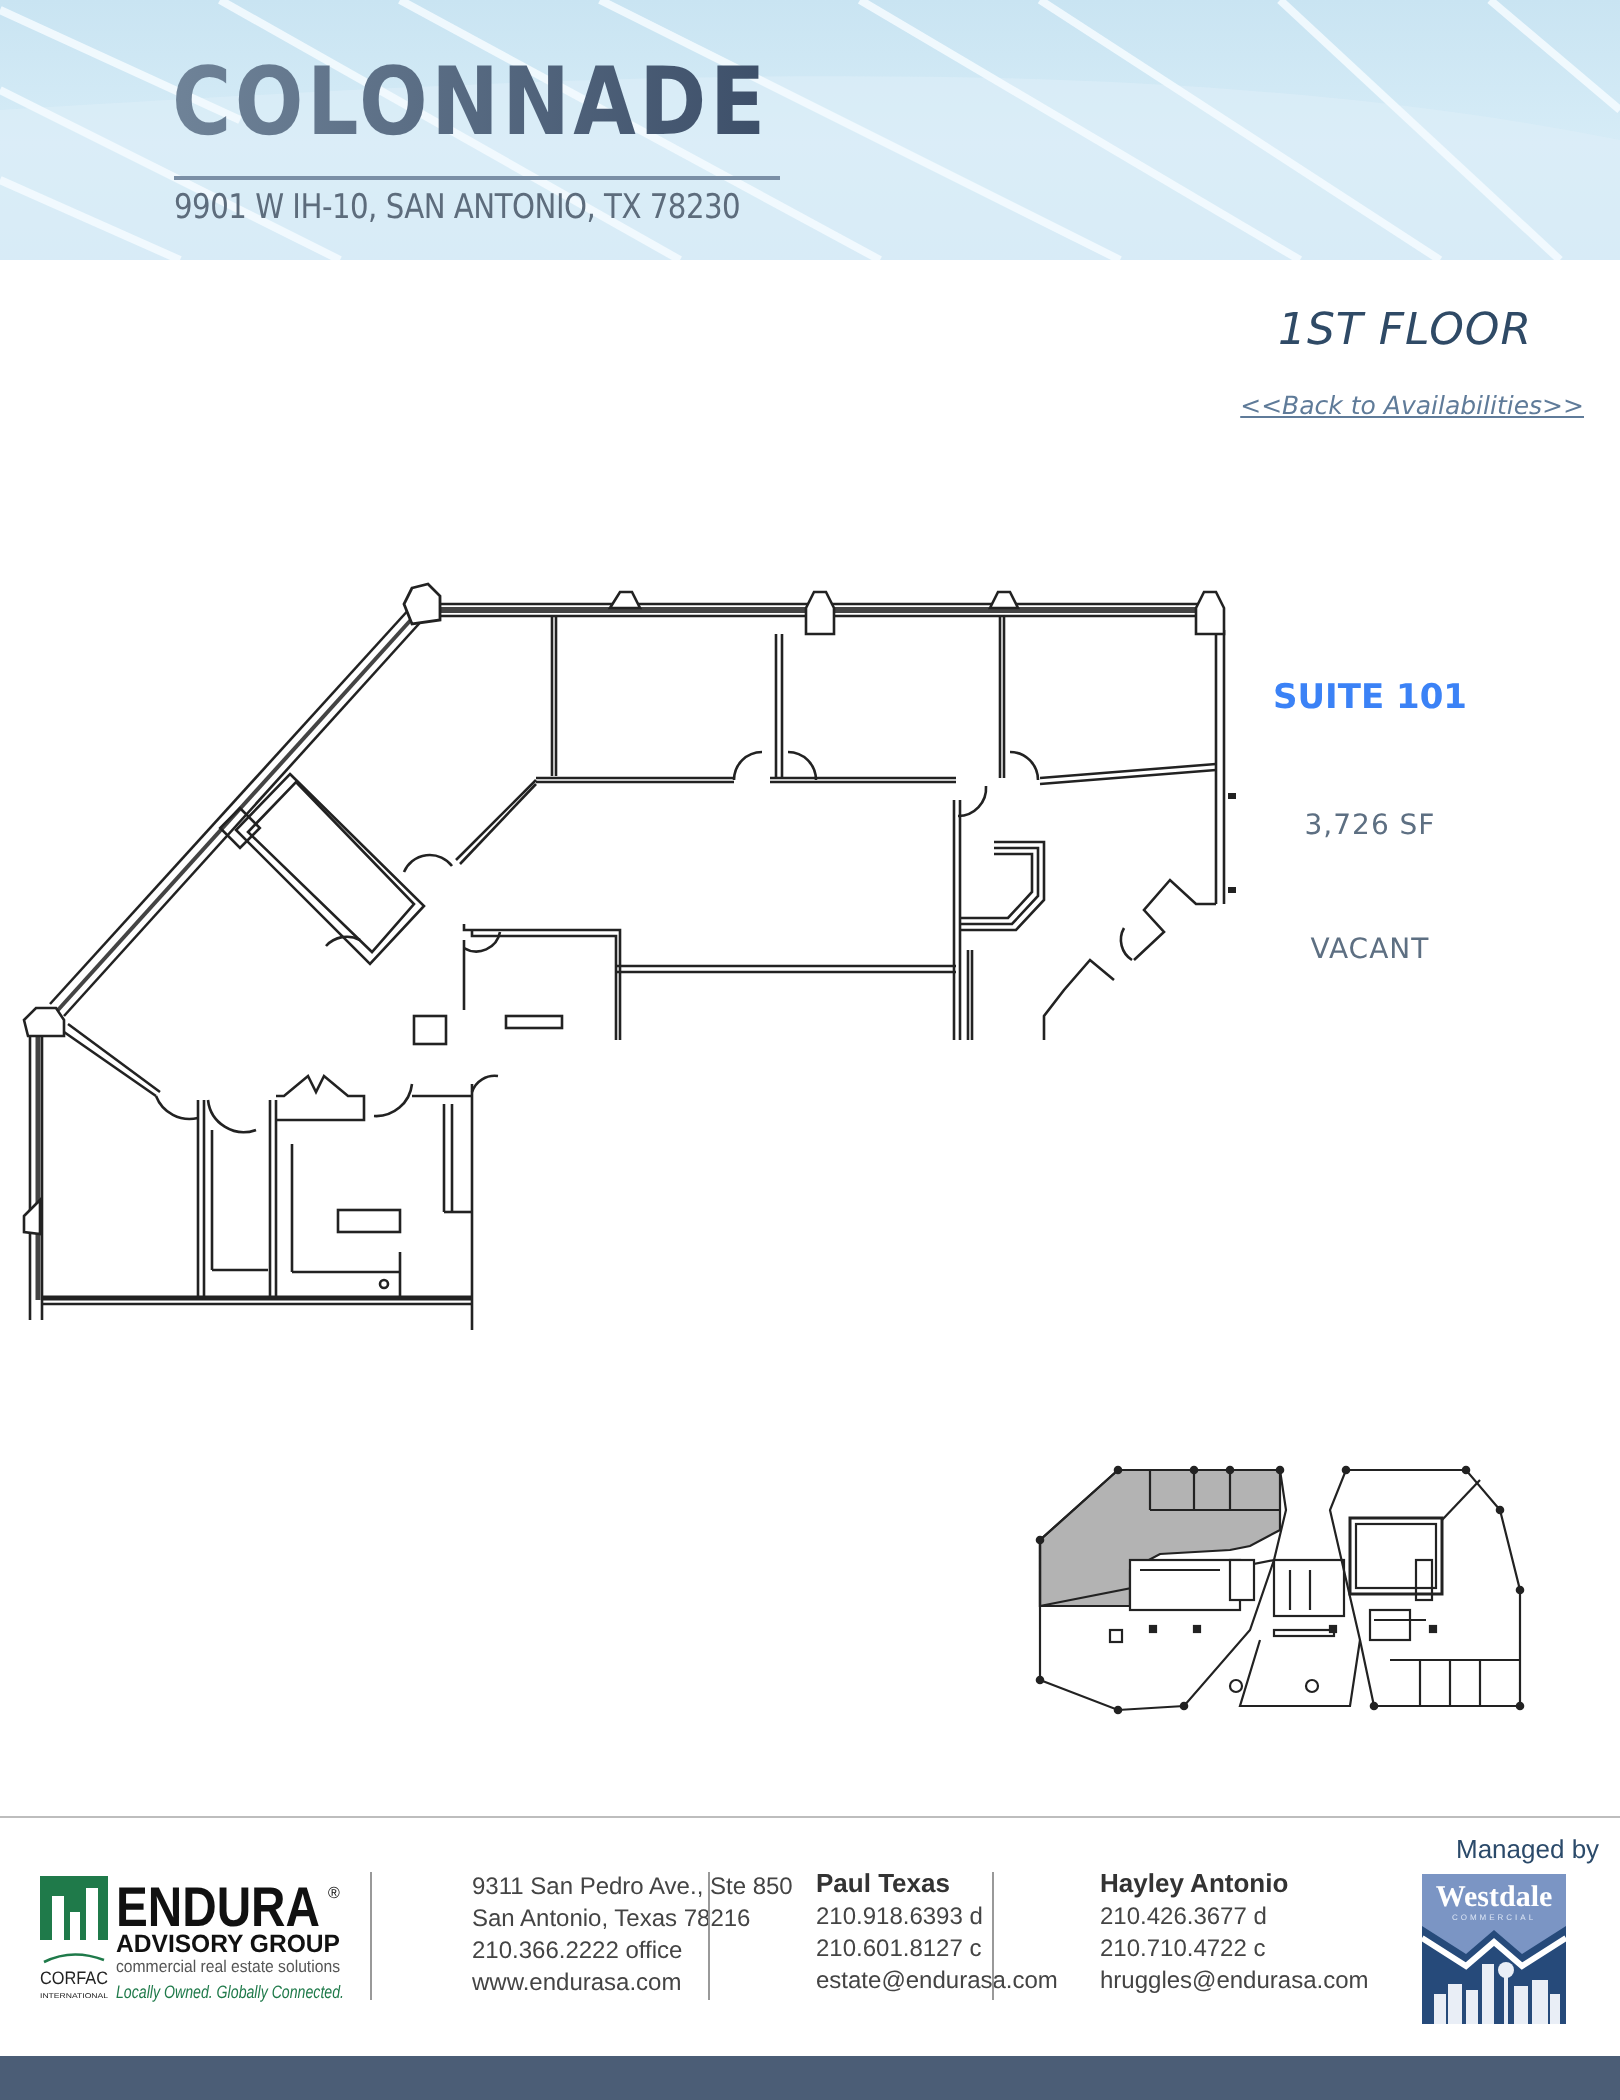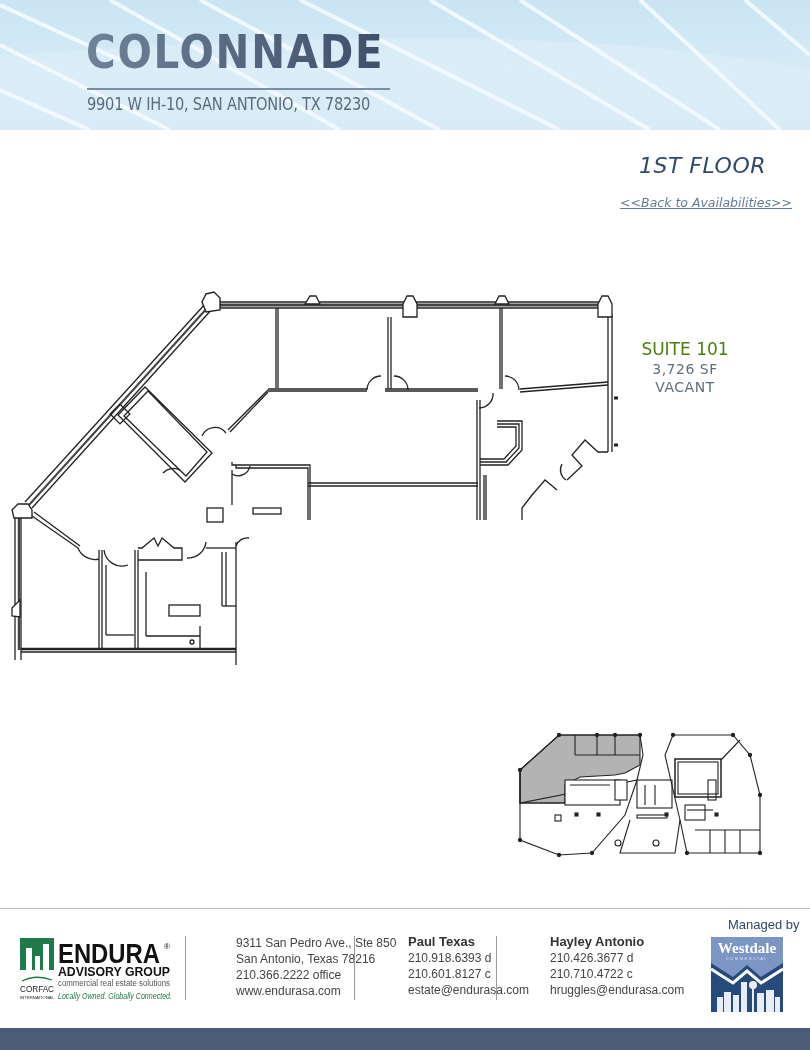--- a/index.html
+++ b/index.html
@@ -5,22 +5,22 @@
   html, body { margin: 0; padding: 0; }
   body { width: 810px; height: 1050px; position: relative; background: #ffffff; overflow: hidden; font-family: "Liberation Sans", sans-serif; }
   .header { position: absolute; left: 0; top: 0; width: 810px; height: 130px; background: linear-gradient(180deg, #c9e4f2 0%, #d6ecf7 55%, #cfe7f4 100%); overflow: hidden; padding-left: 18px; }
   .header svg.streaks { position: absolute; left: 0; top: 0; }
   .title { position: absolute; left: 86px; top: 28px; font-family: "DejaVu Sans", sans-serif; font-weight: bold; font-size: 47px; letter-spacing: 2px; line-height: 1; transform: scaleX(0.86); transform-origin: left top; background: linear-gradient(90deg, #6f8398 0%, #3d4f69 100%); -webkit-background-clip: text; background-clip: text; color: transparent; }
   .title-rule { position: absolute; left: 87px; top: 88px; width: 303px; height: 2px; background: #7a8fa6; }
   .address { position: absolute; left: 87px; top: 94px; font-family: "DejaVu Sans", sans-serif; font-size: 17px; color: #5d6c7c; transform: scaleX(0.86); transform-origin: left top; white-space: nowrap; letter-spacing: -0.3px; }
   .floor-title { position: absolute; right: 44px; top: 153px; font-family: "DejaVu Sans", sans-serif; font-style: italic; font-size: 22px; color: #2f4a66; letter-spacing: 0.5px; }
   .back-link { position: absolute; right: 18px; top: 195px; font-family: "DejaVu Sans", sans-serif; font-style: italic; font-size: 12.5px; color: #5f7b99; text-decoration: underline; cursor: pointer; text-align: right; }
   .suite-block { position: absolute; left: 625px; top: 338px; width: 120px; text-align: center; }
-  .suite-name { font-family: "DejaVu Sans", sans-serif; font-weight: normal; font-size: 17px; color: #4d7c0f; line-height: 22px; }
-  .suite-sf, .suite-status { font-family: "DejaVu Sans", sans-serif; font-size: 14px; color: #5d6f82; line-height: 18px; letter-spacing: 0.5px; }
+  .suite-name { font-family: "DejaVu Sans", sans-serif; font-weight: bold; font-size: 17px; color: #3b82f6; line-height: 22px; }
+  .suite-sf, .suite-status { font-family: "DejaVu Sans", sans-serif; font-size: 14px; color: #5d6f82; line-height: 18px; letter-spacing: 0.5px; margin-top: 44px; }
   .plan { position: absolute; left: 0; top: 290px; }
   .keyplan { position: absolute; left: 515px; top: 725px; }
   .footer-rule { position: absolute; left: 0; top: 908px; width: 810px; height: 1px; background: #bdbdbd; }
   .endura-logo { position: absolute; left: 18px; top: 936px; width: 160px; height: 70px; }
   .contact-col { position: absolute; top: 934px; font-family: "Liberation Sans", sans-serif; font-size: 12px; color: #444; line-height: 16px; margin-left: 44px; }
   .contact-col .name { font-weight: bold; font-size: 13px; color: #333; }
   .vdiv { position: absolute; top: 936px; width: 1px; height: 64px; background: #999; }
   .managed-label { position: absolute; left: 728px; top: 917px; font-family: "Liberation Sans", sans-serif; font-size: 13px; color: #2b4a6a; }
   .westdale-logo { position: absolute; left: 711px; top: 937px; width: 72px; height: 75px; }
   .bottom-bar { position: absolute; left: 0; top: 1028px; width: 810px; height: 22px; background: #4b5d76; }

